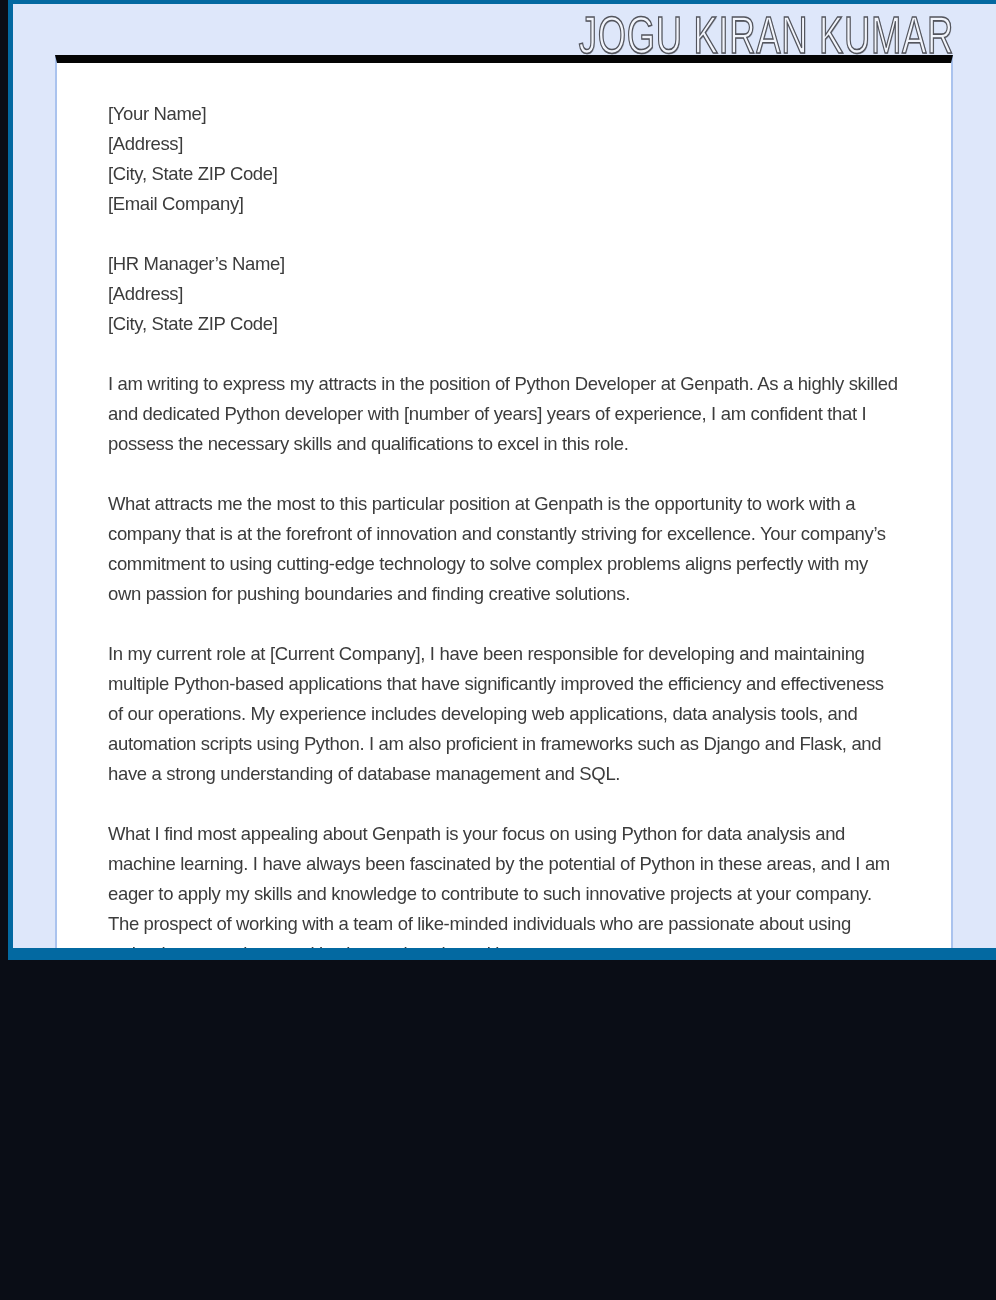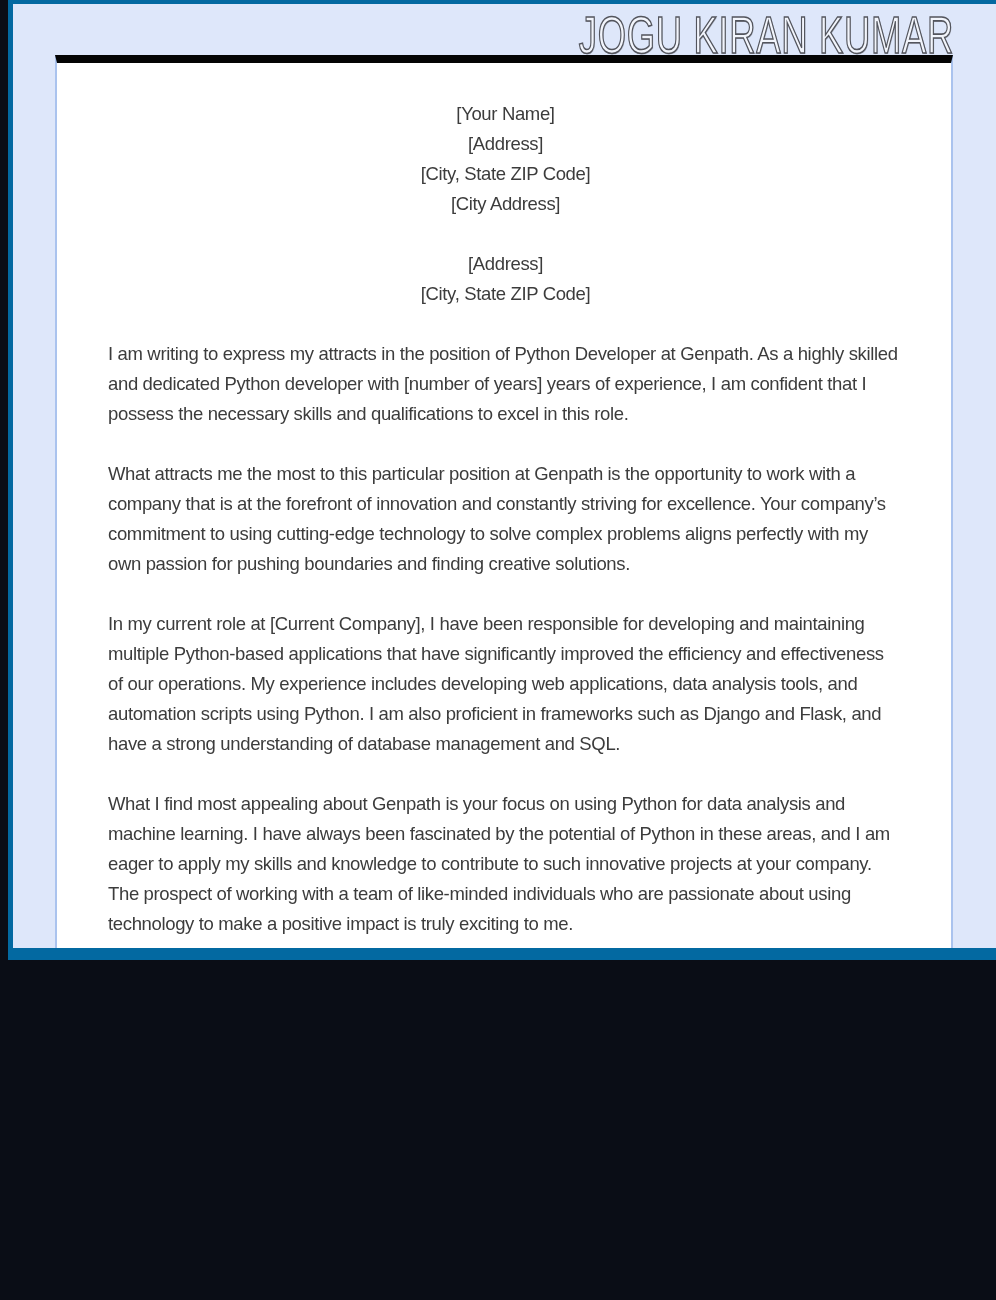--- a/index.html
+++ b/index.html
@@ -52,21 +52,21 @@
   }
 
   .content {
     padding: 36px 48px 0 51px;
     font-size: 18.5px;
     line-height: 30px;
     letter-spacing: -0.35px;
     color: #3c3c3c;
   }
 
-  .block { margin-bottom: 30px; text-align: center; }
+  .block { margin-bottom: 30px; }
   .block p { margin: 0; }
   .para { margin-bottom: 30px; }
 
   .watermark {
     position: absolute;
     right: 8px;
     bottom: 3px;
     font-size: 13px;
     letter-spacing: 0;
     color: #2e2e2e;
@@ -81,24 +81,25 @@
 
     <div class="header-name">JOGU KIRAN KUMAR</div>
 
     <div class="page">
       <div class="content">
 
         <div class="block">
           <p>[Your Name]</p>
           <p>[Address]</p>
           <p>[City, State ZIP Code]</p>
-          <p>[City Address]</p>
+          <p>[Email Company]</p>
         </div>
 
         <div class="block">
+          <p>[HR Manager’s Name]</p>
           <p>[Address]</p>
           <p>[City, State ZIP Code]</p>
         </div>
 
 
         <p class="para">I am writing to express my attracts in the position of Python Developer at Genpath. As a highly skilled and dedicated Python developer with [number of years] years of experience, I am confident that I possess the necessary skills and qualifications to excel in this role.</p>
         <p class="para">What attracts me the most to this particular position at Genpath is the opportunity to work with a company that is at the forefront of innovation and constantly striving for excellence. Your company’s commitment to using cutting-edge technology to solve complex problems aligns perfectly with my own passion for pushing boundaries and finding creative solutions.</p>
         <p class="para">In my current role at [Current Company], I have been responsible for developing and maintaining multiple Python-based applications that have significantly improved the efficiency and effectiveness of our operations. My experience includes developing web applications, data analysis tools, and automation scripts using Python. I am also proficient in frameworks such as Django and Flask, and have a strong understanding of database management and SQL.</p>
         <p class="para">What I find most appealing about Genpath is your focus on using Python for data analysis and machine learning. I have always been fascinated by the potential of Python in these areas, and I am eager to apply my skills and knowledge to contribute to such innovative projects at your company. The prospect of working with a team of like-minded individuals who are passionate about using technology to make a positive impact is truly exciting to me.</p>
 

